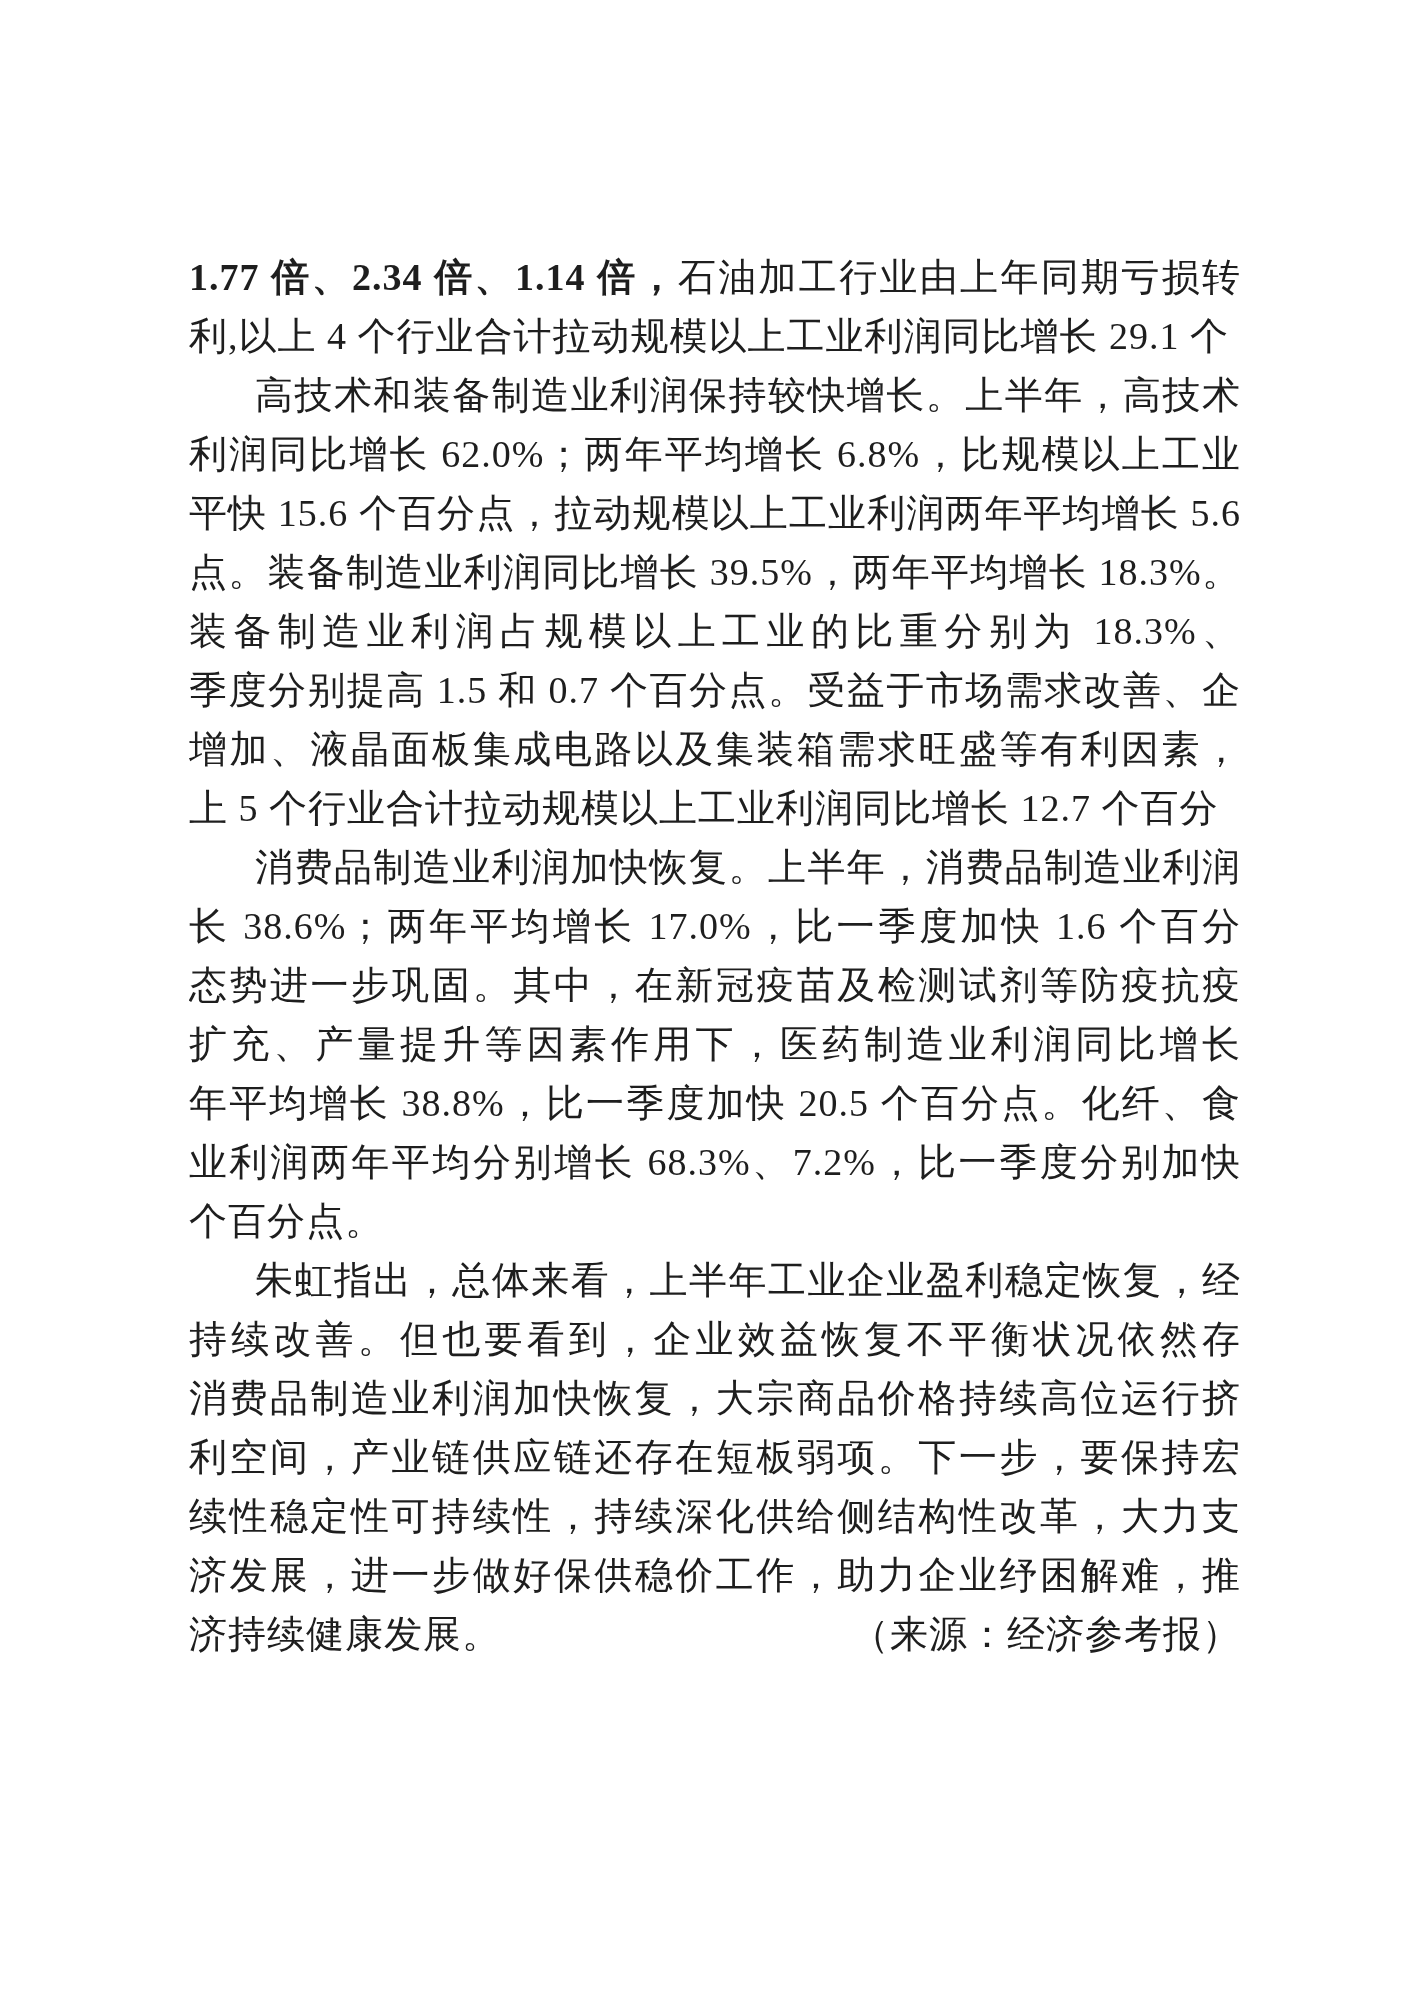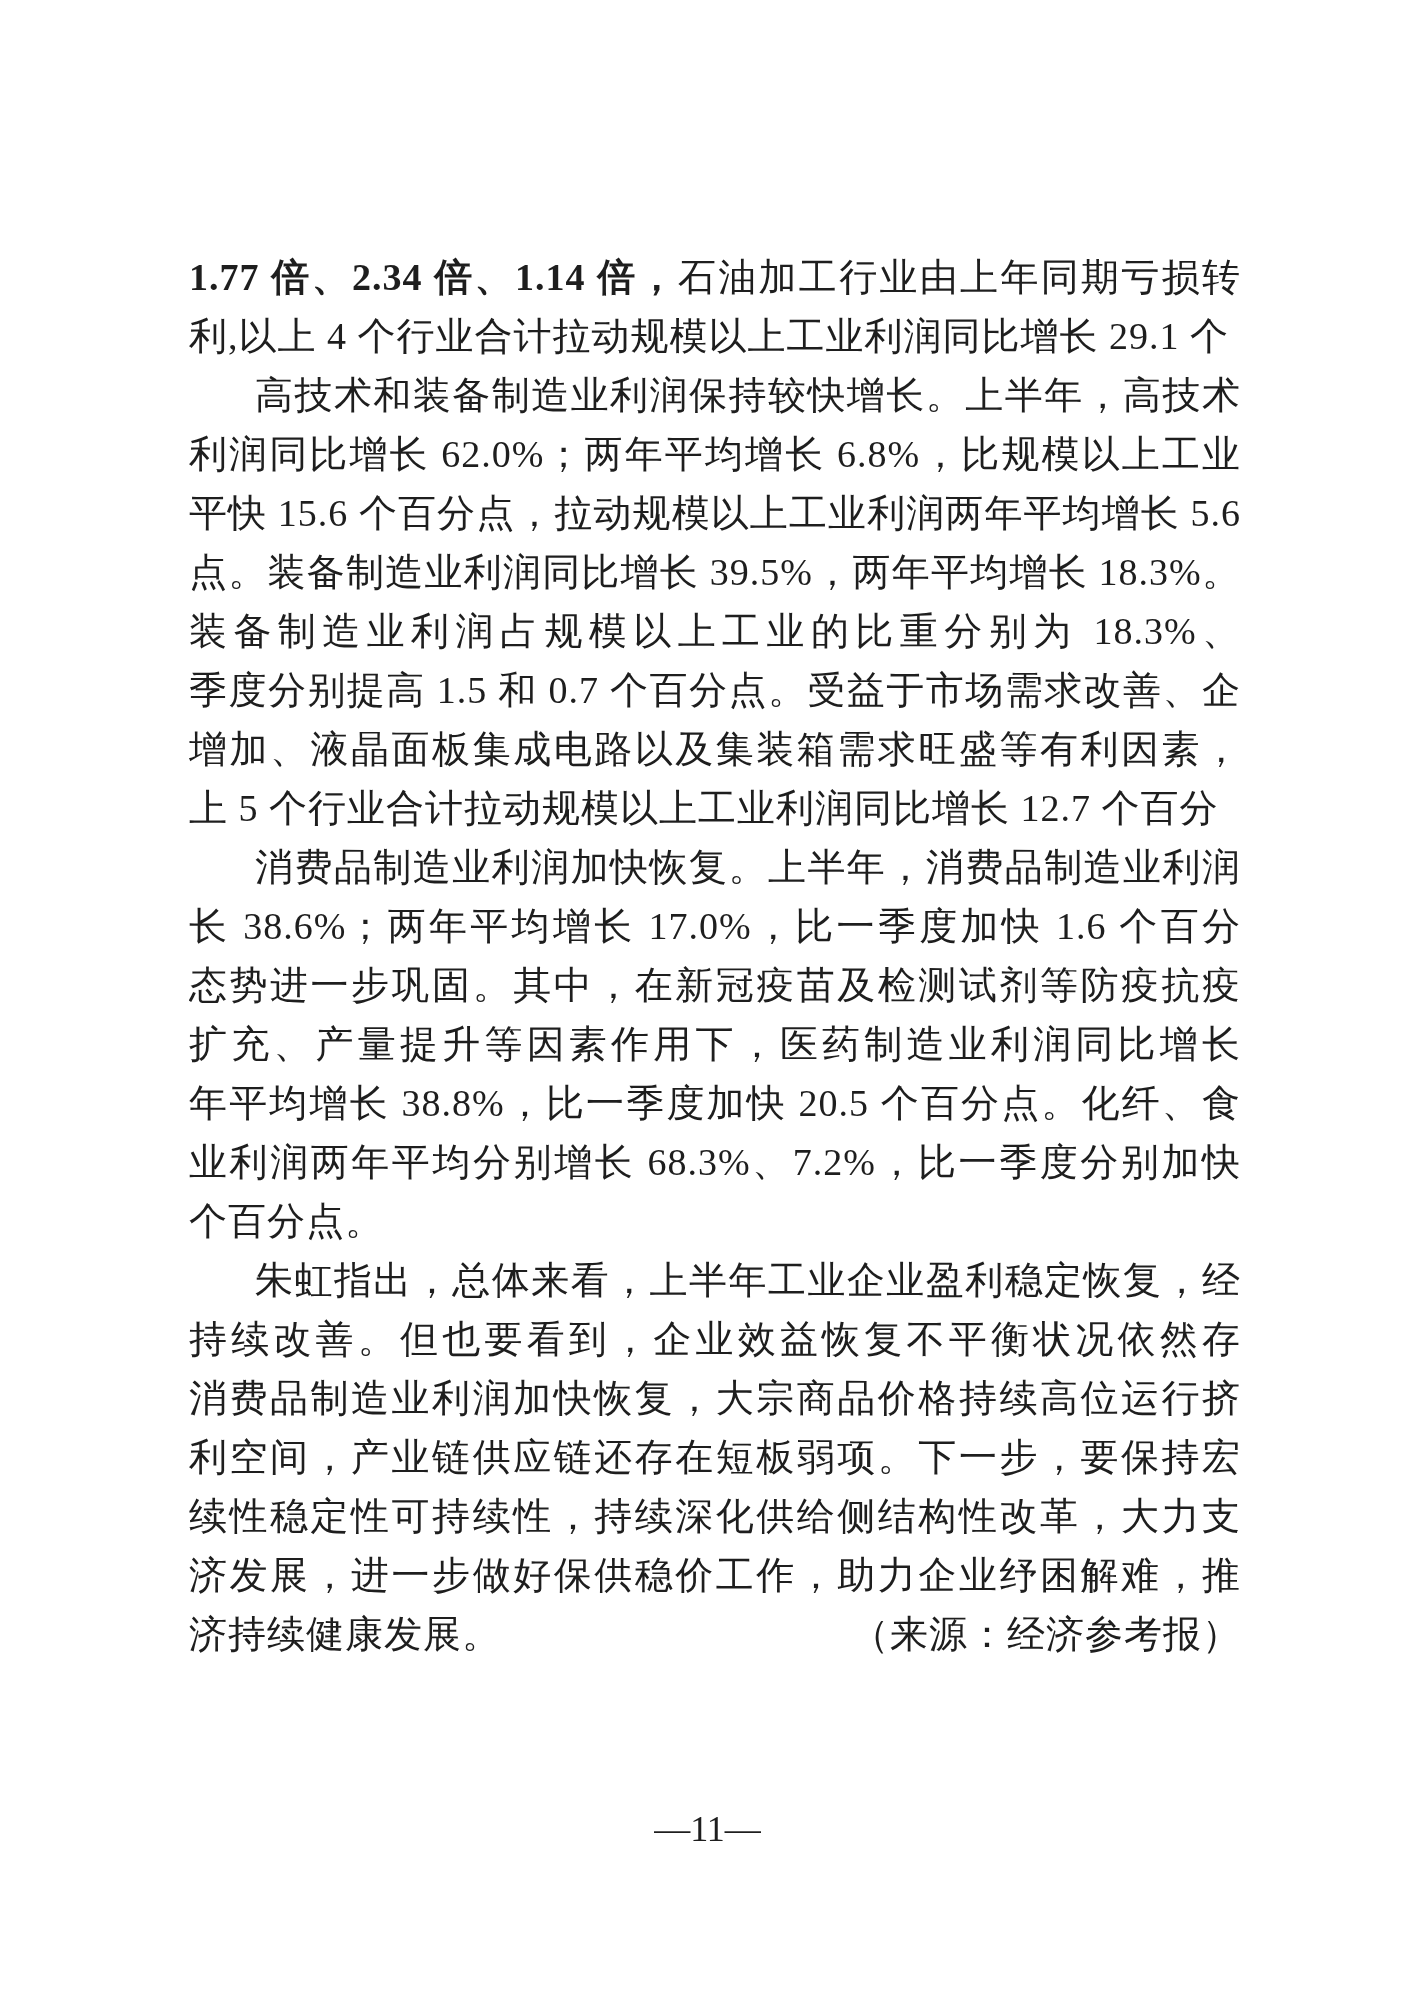--- a/index.html
+++ b/index.html
@@ -92,14 +92,13 @@
     <div class="line">续性稳定性可持续性，持续深化供给侧结构性改革，大力支持实体经</div>
     <div class="line">济发展，进一步做好保供稳价工作，助力企业纾困解难，推动工业经</div>
 
     <div class="line split">
       <span>济持续健康发展。</span>
       <span>（来源：经济参考报）</span>
     </div>
 
   </div>
 
-  <div class="footer">—11—</div>
 </div>
 
 </body></html>

